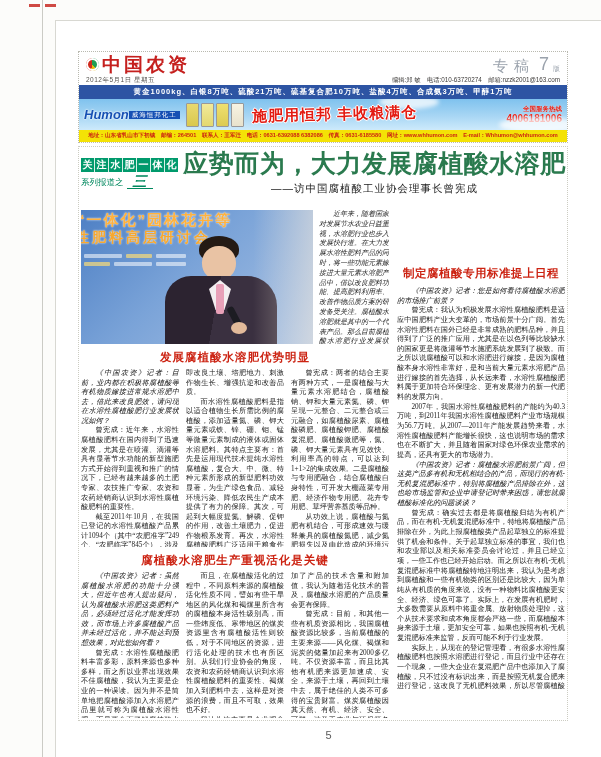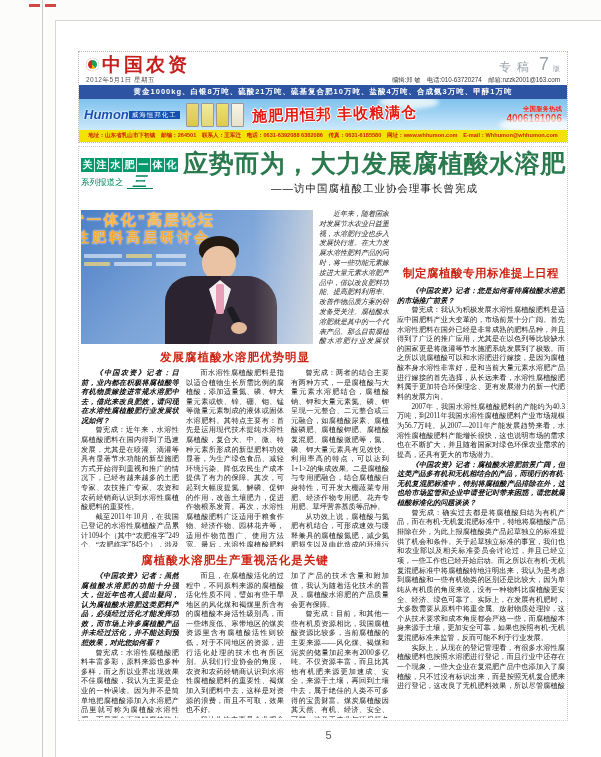--- a/index.html
+++ b/index.html
@@ -22,21 +22,21 @@
   .masthead{display:flex;justify-content:space-between;padding:3px 7px 2px;height:33px;box-sizing:border-box;}
   .mh-left{display:flex;flex-direction:column;}
   .paper-row{display:flex;align-items:center;gap:3px;}
   .paper-logo{width:13px;height:13px;border-radius:50%;
     background:conic-gradient(#1f9e55 0 40%,#e8b90f 40% 55%,#cf2a1e 55% 100%);
     box-shadow:inset 0 0 0 2px #fff;}
   .paper-name{font-size:19px;font-weight:bold;color:#c5201e;letter-spacing:3px;line-height:1;}
   .date-line{font-size:6.5px;color:#55524e;margin-top:2px;letter-spacing:.5px;}
   .mh-right{display:flex;flex-direction:column;align-items:flex-end;}
   .section-row{color:#9aa2ac;line-height:1;display:flex;align-items:flex-end;gap:4px;}
-  .section-label{font-size:12px;letter-spacing:6px;}
+  .section-label{font-size:15px;letter-spacing:6px;}
   .section-pageno{font-size:18px;}
   .section-unit{font-size:7px;padding-bottom:1px;}
   .editor-line{font-size:6.3px;color:#3c3a38;margin-top:3px;}
 
   .blue-bar{background:#2d54a3;color:#fff;font-size:7.5px;font-weight:bold;
     text-align:center;padding:2px 0;letter-spacing:1px;white-space:nowrap;overflow:hidden;}
 
   .banner{height:31px;position:relative;display:flex;align-items:center;
     background:linear-gradient(180deg,#7fc2ee 0%,#a8d6f4 55%,#cdeafb 100%);overflow:hidden;}
   .cloud{position:absolute;background:rgba(255,255,255,.75);border-radius:50%;filter:blur(2px);}
@@ -98,21 +98,21 @@
     font-family:"Liberation Serif","DejaVu Serif",serif;font-style:italic;overflow:hidden;}
   .intro-col p{margin:0;text-indent:2em;}
 
   .sec-title{text-align:center;color:#cc2312;font-weight:bold;font-size:11.5px;margin:6px 0 4px;letter-spacing:1px;}
   .cols{display:flex;gap:7px;}
   .col{flex:1;font-size:7.2px;line-height:1.33;text-align:justify;color:#1a1a1a;overflow:hidden;
     font-family:"Liberation Serif","DejaVu Serif",serif;}
   .body1 .col{height:178px;} .body2 .col{height:146px;}
   .para{margin:0;text-indent:2em;}
   .para.cont{text-indent:0;}
-  .para.q{font-style:italic;font-weight:bold;color:#101010;}
+  .para.q{font-style:italic;font-weight:normal;color:#101010;}
 
   .sidebar{width:168px;flex:none;display:flex;flex-direction:column;}
   .byline{text-align:right;font-size:9px;color:#111;margin:2px 6px 0 0;letter-spacing:.5px;}
   .s-title{margin-top:56px;text-align:center;color:#cc2312;font-weight:bold;font-size:11.5px;letter-spacing:.5px;}
   .s-body{margin-top:6px;font-size:7.2px;line-height:1.34;text-align:justify;color:#1a1a1a;
     height:402px;overflow:hidden;font-family:"Liberation Serif","DejaVu Serif",serif;}
 
   .page-footer{position:absolute;left:0;top:708px;width:546px;text-align:center;
     font-size:11px;color:#5a5a5a;letter-spacing:1px;}
 </style>
@@ -188,21 +188,21 @@
           </div>
         </div>
         <div class="headline">应势而为，大力发展腐植酸水溶肥</div>
         <div class="subtitle">——访中国腐植酸工业协会理事长曾宪成</div>
       </div>
 
       <div class="main">
         <div class="left-region">
           <div class="row1">
             <div class="photo">
-              <div class="photo-cap1">“一体化”高层论坛</div>
+              <div class="photo-cap1">“一体化”园林花卉等</div>
               <div class="photo-cap2">性肥料高层研讨会</div>
               <div class="orgrow">
                   <span class="orgchip o1"></span>
                   <span class="orgchip o2"></span>
                   <span class="orgchip o3"></span>
                 </div>
               <div class="orgrow r2">
                   <span class="orgchip o2"></span>
                   <span class="orgchip o1"></span>
                   <span class="orgchip o3"></span>
@@ -222,20 +222,21 @@
           </div>
 
           <div class="sec-title">发展腐植酸水溶肥优势明显</div>
           <div class="cols body1">
             <div class="col">
                 <p class="para q">《中国农资》记者：目前，业内都在积极将腐植酸等有机物质嫁接进常规水溶肥中去，借此来改良肥效，请问现在水溶性腐植酸肥行业发展状况如何？</p>
                 <p class="para a">曾宪成：近年来，水溶性腐植酸肥料在国内得到了迅速发展，尤其是在喷灌、滴灌等具有显著节水功能的新型施肥方式开始得到重视和推广的情况下，已经有越来越多的土肥专家、农技推广专家、农资和农药经销商认识到水溶性腐植酸肥料的重要性。</p>
                 <p class="para p">截至2011年10月，在我国已登记的水溶性腐植酸产品累计1094个（其中“农肥准字”249个、“农肥临字”845个），涉及到29个省、市、自治区的740家企业，从产品剂型看也有很多种，有粉剂546个、水剂546个、膏剂2个。</p>
               </div>
             <div class="col">
+                <p class="para cont">即改良土壤、培肥地力、刺激作物生长、增强抗逆和改善品质。</p>
                 <p class="para p">而水溶性腐植酸肥料是指以适合植物生长所需比例的腐植酸，添加适量氮、磷、钾大量元素或铁、锌、硼、钼、锰等微量元素制成的液体或固体水溶肥料。其特点主要有：首先是运用现代技术提纯水溶性腐植酸，复合大、中、微、特种元素所形成的新型肥料功效显著，为生产绿色食品、减轻环境污染、降低农民生产成本提供了有力的保障。其次，可起到大幅度提氮、解磷、促钾的作用，改善土壤肥力，促进作物根系发育。再次，水溶性腐植酸肥料广泛适用于粮食作物、经济作物、园林花卉等，适用作物范围广、使用方法宽。最后，水溶性腐植酸肥料营养搭配合理，具有运筹营养作用，可大幅度减少化肥、农药使用量。</p>
               </div>
             <div class="col">
                 <p class="para a">曾宪成：两者的结合主要有两种方式，一是腐植酸与大量元素水溶肥结合，腐植酸钠、钾和大量元素氮、磷、钾呈现一元整合、二元整合或三元融合，如腐植酸尿素、腐植酸磷肥、腐植酸钾肥、腐植酸复混肥、腐植酸微肥等，氮、磷、钾大量元素具有见效快、利用率高的特点，可以达到1+1&gt;2的集成效果。二是腐植酸与专用肥融合，结合腐植酸自身特性，可开发大棚蔬菜专用肥、经济作物专用肥、花卉专用肥、草坪营养基质等品种。</p>
                 <p class="para p">从功效上说，腐植酸与氮肥有机结合，可形成速效与缓释兼具的腐植酸氮肥，减少氮肥损失以及由此造成的环境污染，可提高氮素利用率10%左右。腐植酸与磷肥结合，能减少磷的固定，提高磷利用率，同时还能活化土壤中已被固定的磷素，提高土壤供磷水平。与钾肥有机结合，形成了腐植酸速效与缓释兼具的特点，而且腐植酸钾水溶性好、不会限制植物的吸收，会使肥效更好，使作物吸钾量增加30%以上。</p>
               </div>
           </div>
 
           <div class="sec-title">腐植酸水溶肥生产重视活化是关键</div>
           <div class="cols body2">

